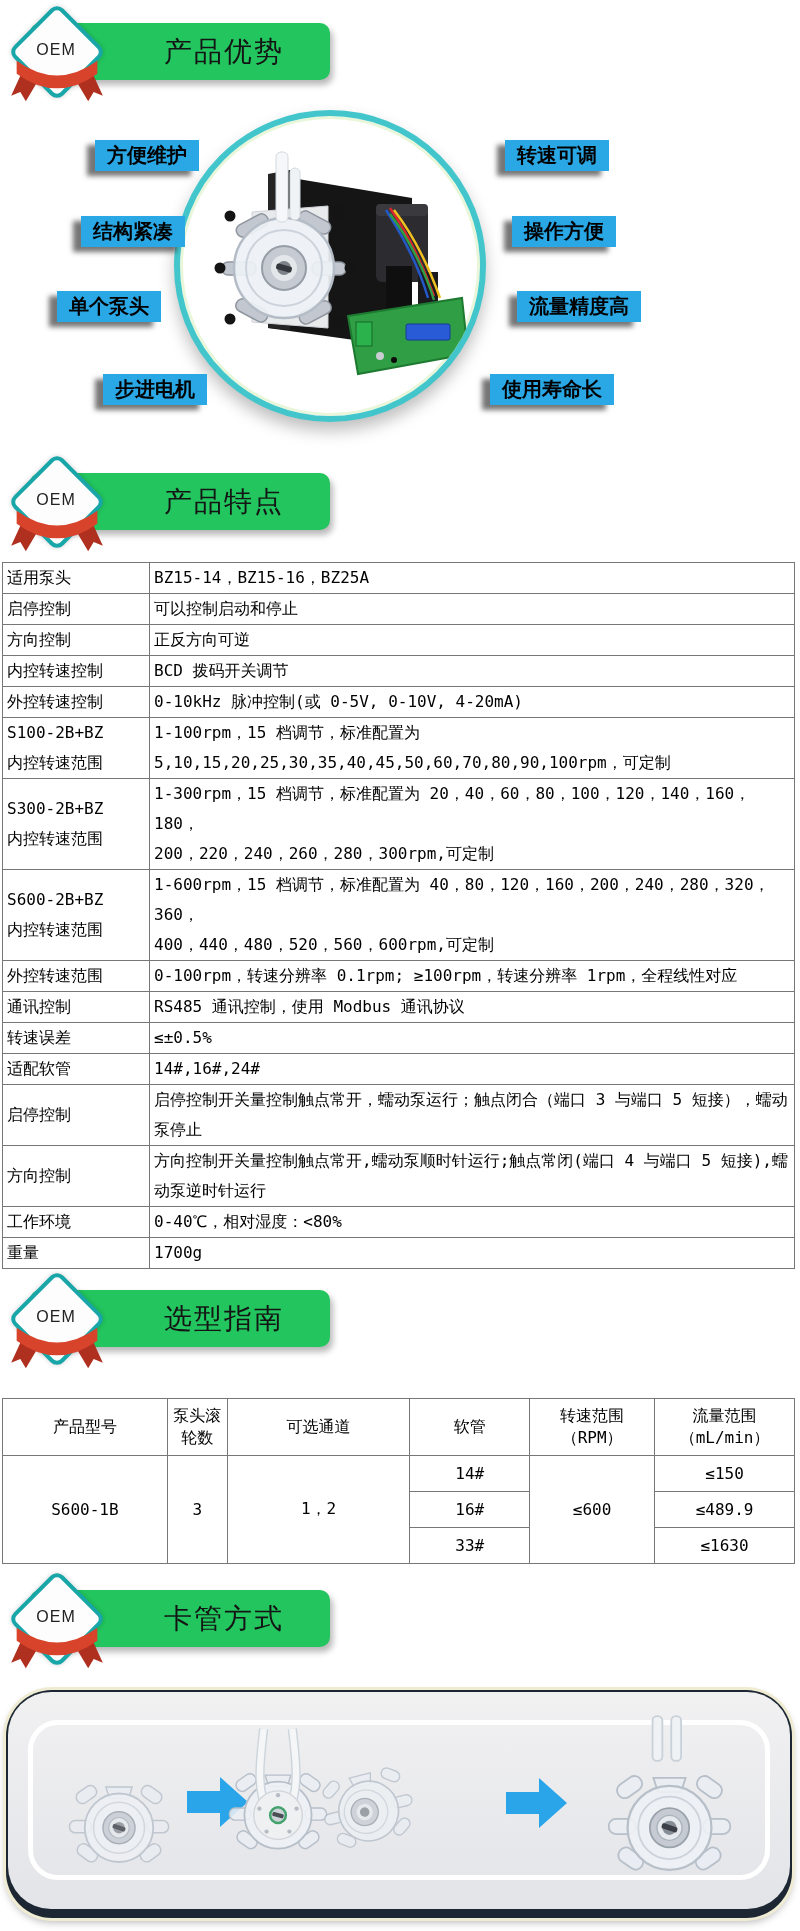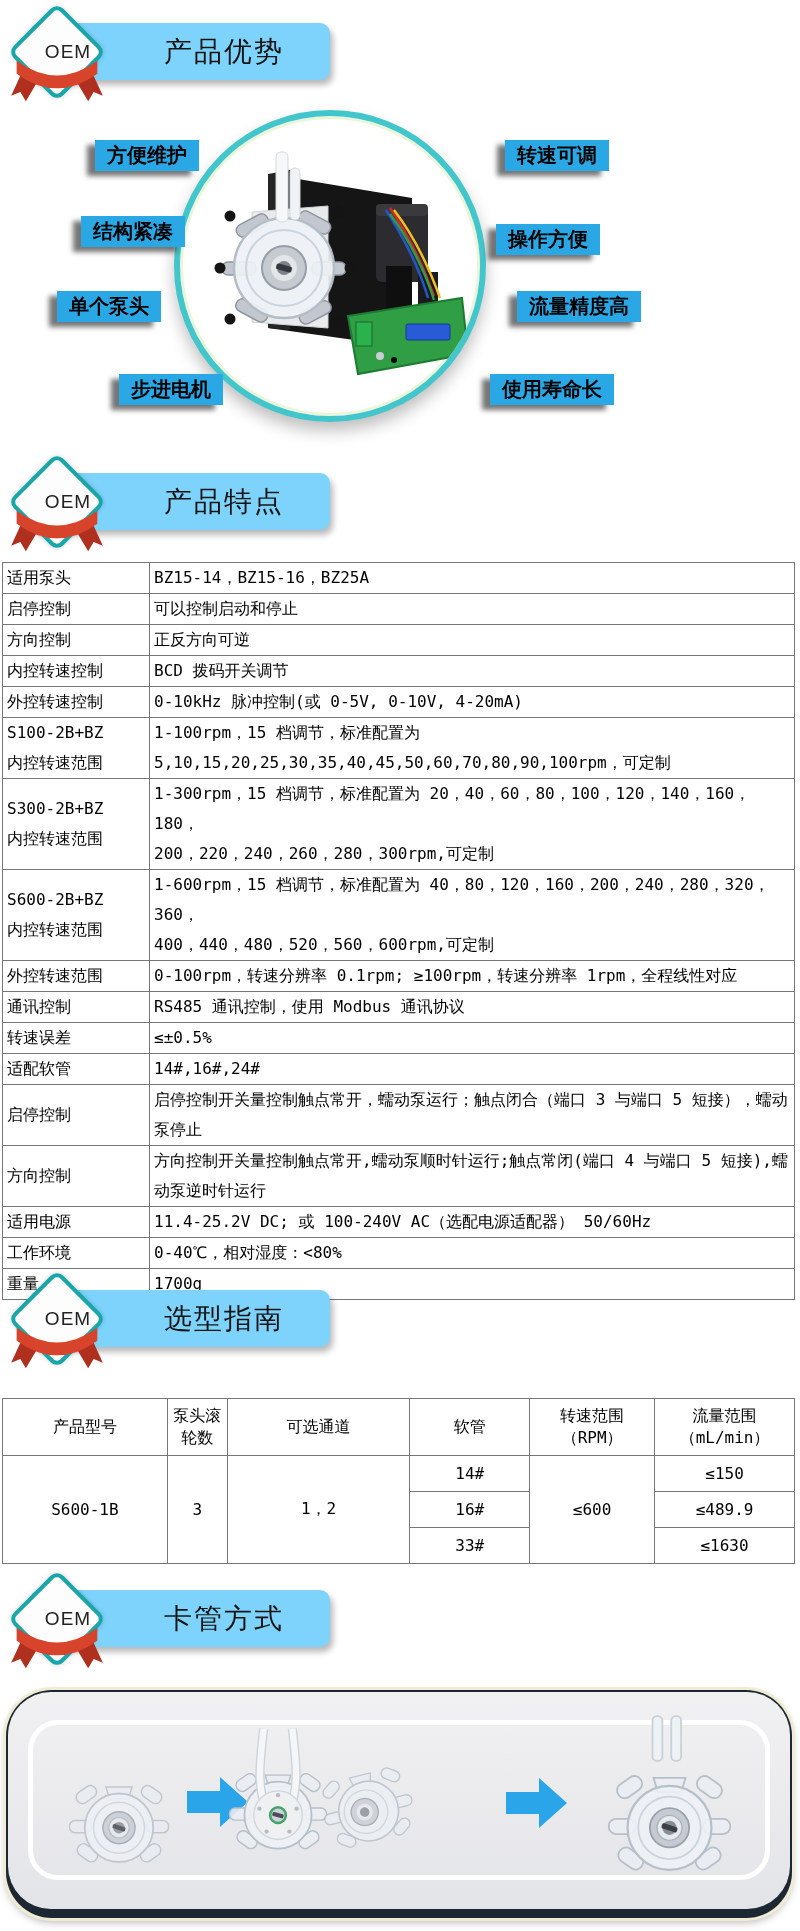--- a/index.html
+++ b/index.html
@@ -4,50 +4,50 @@
 <style>
   html,body{margin:0;padding:0;}
   body{
     position:relative;width:800px;height:1931px;background:#ffffff;
     font-family:"Liberation Sans",sans-serif;color:#000;overflow:hidden;
   }
   
   .sec-header{position:absolute;left:8px;width:345px;height:110px;}
   .sec-header .banner{
     position:absolute;left:22px;top:20px;width:300px;height:57px;box-sizing:border-box;
-    background:#7dd3fc;border-radius:10px;box-shadow:3px 5px 6px rgba(0,0,0,0.28);
+    background:#22c55e;border-radius:10px;box-shadow:3px 5px 6px rgba(0,0,0,0.28);
     display:flex;align-items:center;justify-content:center;padding-left:88px;
     font-size:28px;letter-spacing:2px;color:#141414;z-index:1;
   }
   .sec-header .diamond{
     position:absolute;left:14px;top:14px;width:62px;height:62px;background:#fdfdfd;
     border:4px solid #19a6a8;border-radius:9px;transform:rotate(45deg);
     box-shadow:0 0 5px rgba(0,0,0,0.18);z-index:2;
   }
   .sec-header .oem{
-    position:absolute;left:12px;top:38px;width:96px;text-align:center;
-    font-size:19px;letter-spacing:1px;color:#222;z-index:4;
+    position:absolute;left:0;top:38px;width:96px;text-align:center;
+    font-size:16px;letter-spacing:1px;color:#222;z-index:4;
   }
   .sec-header .ribbon{position:absolute;left:2px;top:56px;width:94px;height:44px;z-index:3;}
   #header-1{top:3px;} #header-2{top:453px;} #header-3{top:1270px;} #header-4{top:1570px;}
 
   
   #advantages{position:absolute;left:0;top:95px;width:800px;height:350px;}
   .photo-circle{
     position:absolute;left:174px;top:15px;width:300px;height:300px;border-radius:50%;
     border:6px solid #43c6cb;background:#fff;overflow:hidden;
     box-shadow:0 9px 16px rgba(0,0,0,0.25), inset 0 0 0 3px #e9f6da;
   }
   .pill{
     position:absolute;height:31px;line-height:31px;padding:0 12px;background:#2aa7e5;
     color:#000;font-size:20px;font-weight:600;white-space:nowrap;
     box-shadow:-8px 5px 5px rgba(45,45,45,0.65);
   }
-  .al1{left:95px;top:45px;}  .al2{left:57px;top:121px;margin-left:24px;}  .al3{left:57px;top:196px;}  .al4{left:119px;top:279px;}
-  .ar1{left:505px;top:45px;} .ar2{left:496px;top:121px;margin-top:8px;} .ar3{left:517px;top:196px;} .ar4{left:490px;top:279px;}
+  .al1{left:95px;top:45px;}  .al2{left:57px;top:121px;margin-left:24px;}  .al3{left:57px;top:196px;}  .al4{left:103px;top:279px;}
+  .ar1{left:505px;top:45px;} .ar2{left:512px;top:121px;} .ar3{left:517px;top:196px;} .ar4{left:490px;top:279px;}
 
   
   .spec{
     position:absolute;left:2px;top:562px;width:793px;border-collapse:collapse;
     font-family:"DejaVu Sans Mono","Liberation Sans",sans-serif;font-size:16px;color:#000;
   }
   .spec td{border:1px solid #777;padding:0 4px;vertical-align:middle;}
   .spec td.sl{width:138px;border-radius:13px;}
   .spec td div{line-height:30px;}
 
@@ -280,28 +280,20 @@
         <td class="sv">
           <div>启停控制开关量控制触点常开，蠕动泵运行；触点闭合（端口 3 与端口 5 短接），蠕动泵停止</div>
         </td>
       </tr>
       <tr>
         <td class="sl">
           <div>方向控制</div>
         </td>
         <td class="sv">
           <div>方向控制开关量控制触点常开,蠕动泵顺时针运行;触点常闭(端口 4 与端口 5 短接),蠕动泵逆时针运行</div>
-        </td>
-      </tr>
-      <tr>
-        <td class="sl">
-          <div>适用电源</div>
-        </td>
-        <td class="sv">
-          <div>11.4-25.2V DC; 或 100-240V AC（选配电源适配器）  50/60Hz</div>
         </td>
       </tr>
       <tr>
         <td class="sl">
           <div>工作环境</div>
         </td>
         <td class="sv">
           <div>0-40℃，相对湿度：&lt;80%</div>
         </td>
       </tr>

